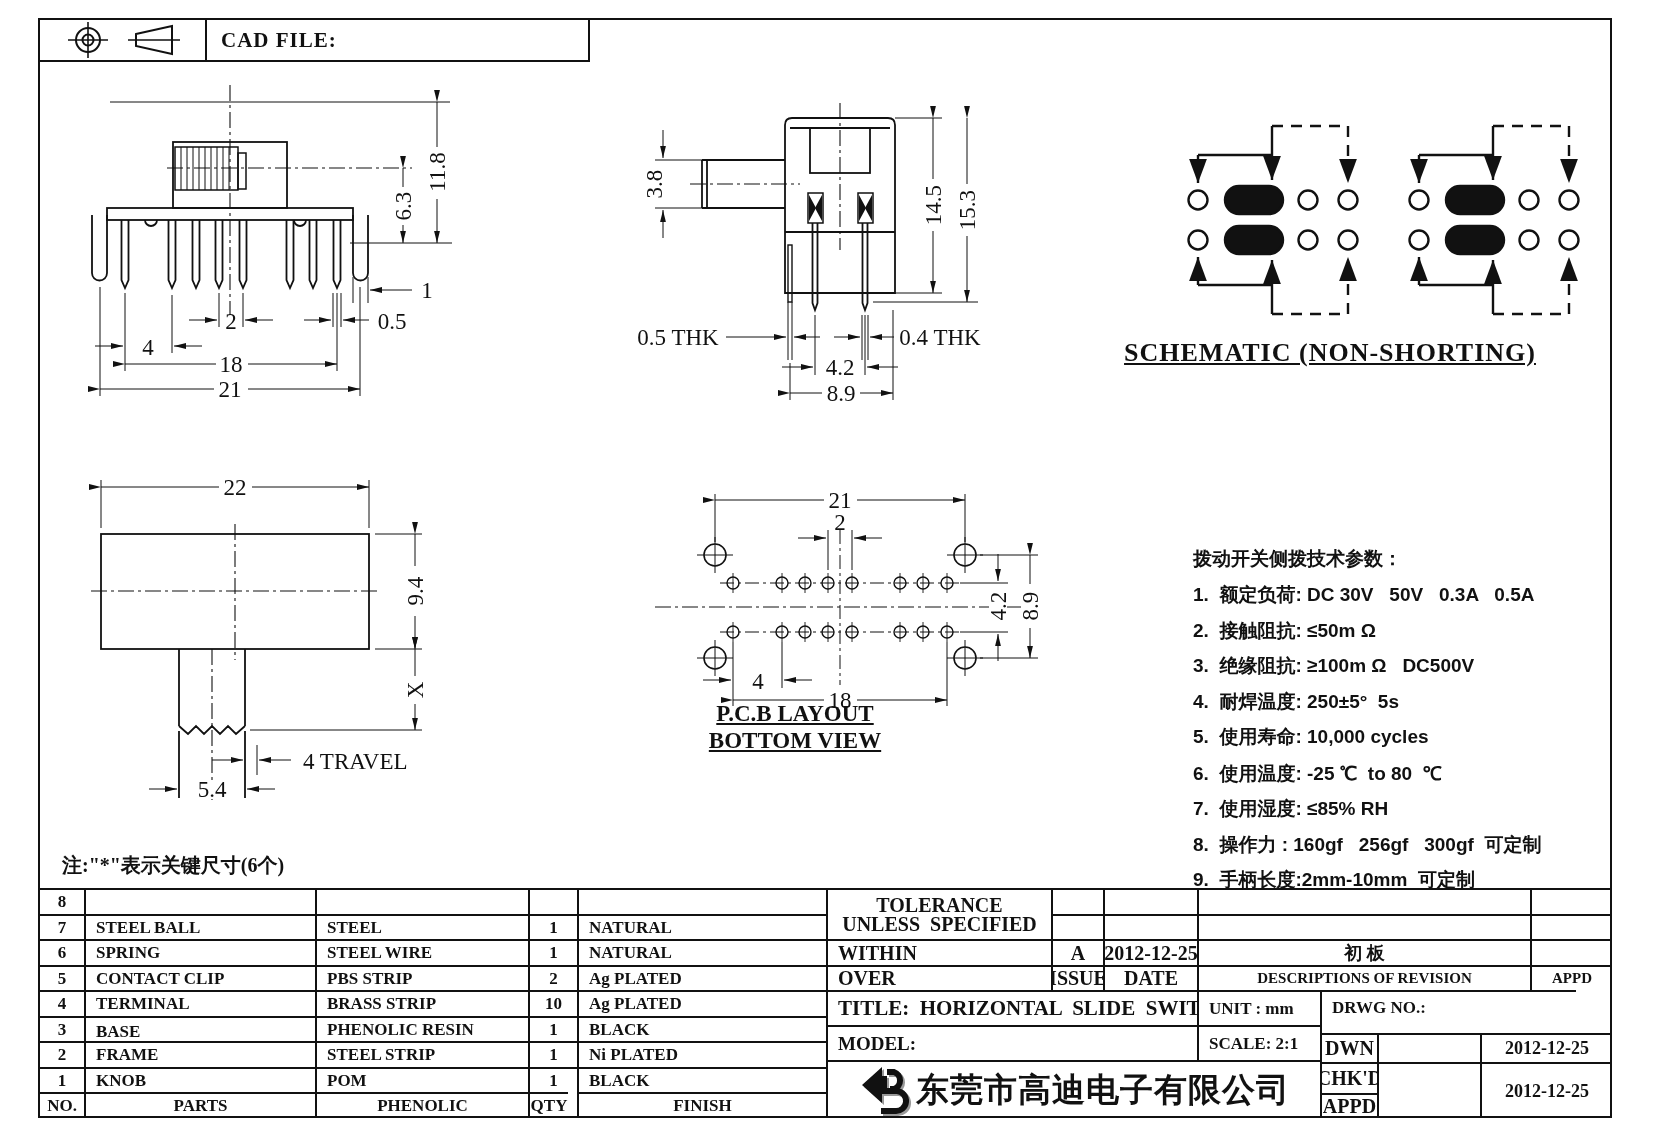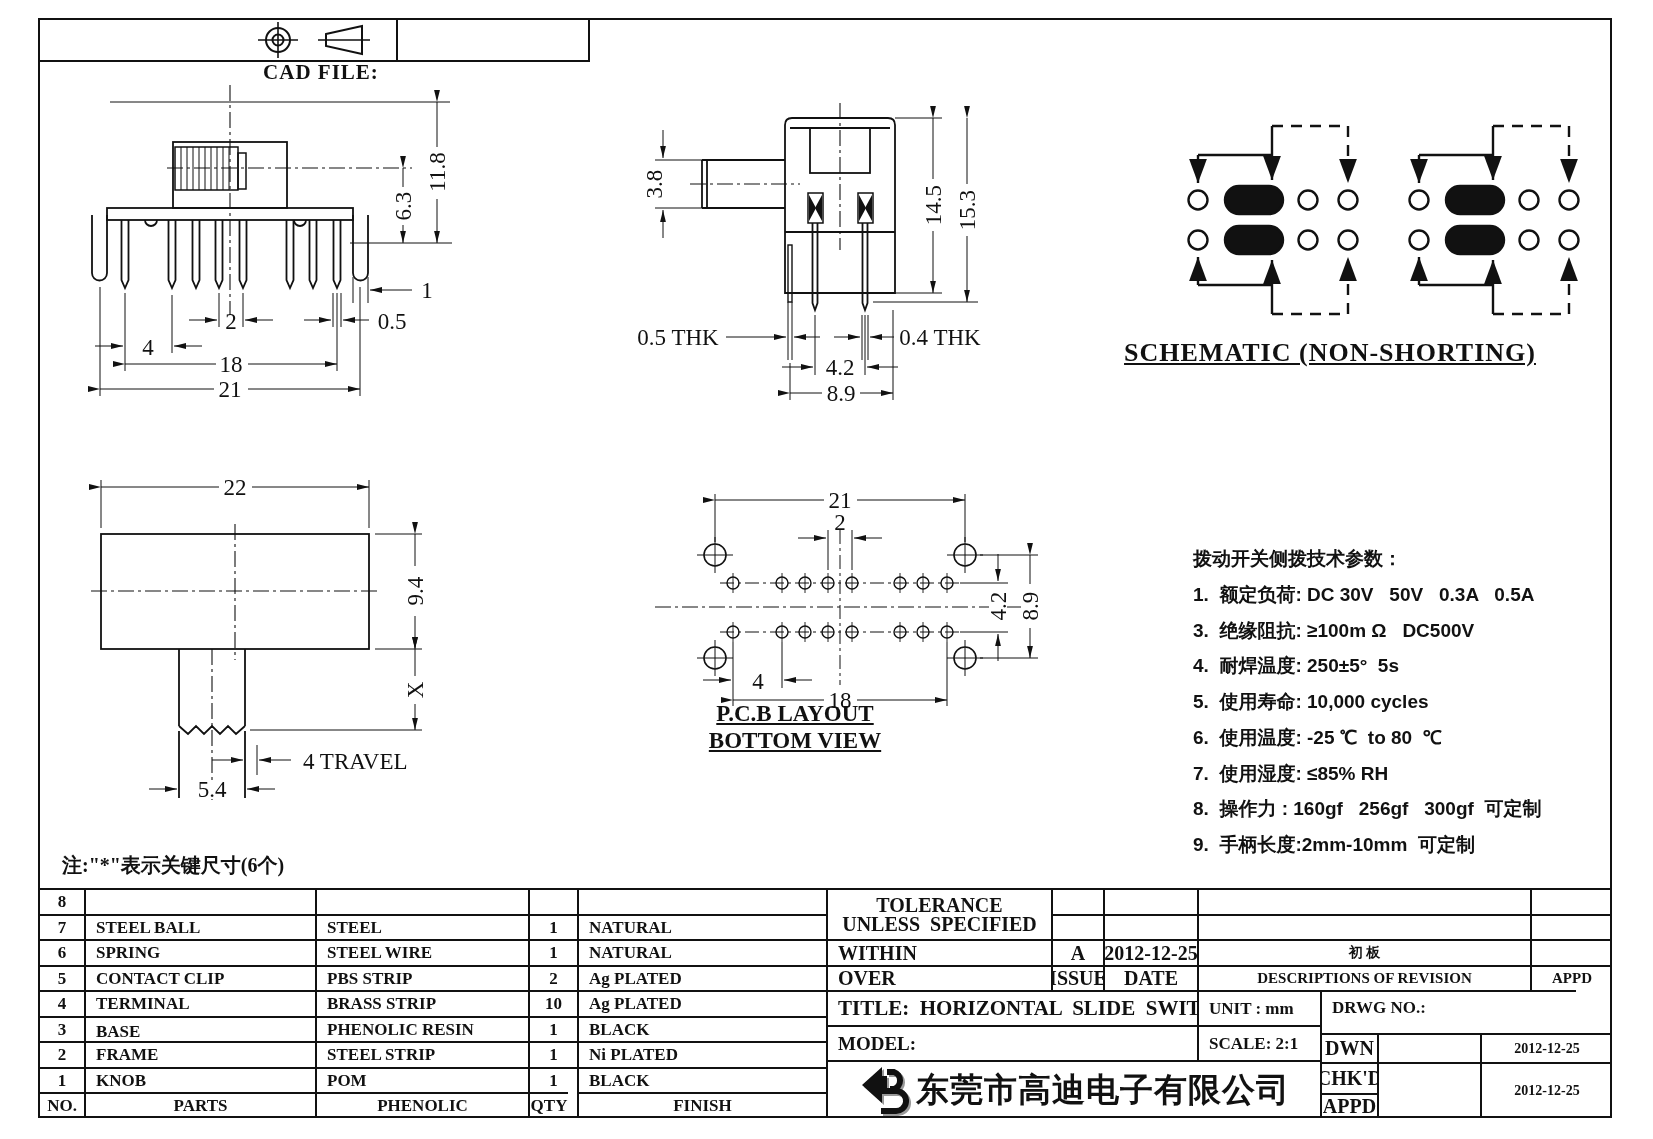--- a/index.html
+++ b/index.html
@@ -2,41 +2,41 @@
 <html><head>
 <meta charset="utf-8">
 <style>
   html,body{margin:0;padding:0;background:#fff;}
   #canvas{position:relative;width:1653px;height:1139px;background:#fff;color:#111;
           font-family:"Liberation Serif",serif;overflow:hidden;}
   #frame{position:absolute;left:38px;top:18px;width:1574px;height:1100px;
          border:2.5px solid #111;box-sizing:border-box;}
   #cadbox{position:absolute;left:38px;top:18px;width:552px;height:44px;
           border:2.5px solid #111;box-sizing:border-box;background:#fff;
-          display:flex;align-items:center;flex-direction:column;}
+          display:flex;align-items:center;}
   #cadbox .sym{width:167px;height:100%;border-right:2px solid #111;box-sizing:border-box;
           display:flex;align-items:center;justify-content:center;gap:18px;}
   #cadbox .lbl{padding-left:14px;font-weight:bold;font-size:21px;letter-spacing:1px;}
   svg{position:absolute;overflow:visible;}
   svg text{font-family:"Liberation Serif",serif;font-size:23px;fill:#111;font-weight:normal;}
   .schem-title{position:absolute;left:1095px;top:338px;width:470px;text-align:center;
      font-weight:bold;font-size:26px;text-decoration:underline;letter-spacing:1px;}
   .pcb-title{position:absolute;left:650px;top:700px;width:290px;text-align:center;
      font-weight:bold;font-size:23px;line-height:27px;}
   .pcb-title div{text-decoration:underline;}
   #params{position:absolute;left:1193px;top:546px;width:450px;
      font-family:"Liberation Sans",sans-serif;font-weight:600;font-size:19px;color:#111;}
   #params .t{margin-bottom:10px;white-space:pre;}
   #params .param-line{margin-bottom:9.5px;white-space:pre;}
   #note{position:absolute;left:62px;top:852px;font-size:20px;font-weight:bold;white-space:pre;}
   .cell{position:absolute;box-sizing:border-box;border-left:2px solid #111;border-top:2px solid #111;
         display:flex;align-items:center;font-weight:bold;color:#111;white-space:pre;overflow:hidden;}
   .cl{padding-left:10px;}
   .cc{justify-content:center;}
-  .f15{font-size:15px;} .f16{font-size:20px;} .f17{font-size:17px;} .f18{font-size:14px;}
+  .f15{font-size:15px;} .f16{font-size:20px;} .f17{font-size:17px;} .f18{font-size:18px;}
   .f19{font-size:19px;} .f21{font-size:21px;}
   .two-line{flex-direction:column;justify-content:center;align-items:center;line-height:19px;}
   #company-cell{gap:8px;}
   #company-name{font-family:"Liberation Sans",sans-serif;font-weight:bold;font-size:33px;letter-spacing:1px;}
   #logo{filter:drop-shadow(2.5px 2.5px 0 #999);position:static;}
 </style>
 </head>
 <body>
 
 <div id="canvas">
@@ -412,20 +412,21 @@
     </g>
   </svg>
   <div class="pcb-title">
     <div>P.C.B LAYOUT</div>
     <div>BOTTOM VIEW</div>
   </div>
 
   <div id="params">
     <div class="t">拨动开关侧拨技术参数：</div>
     <div class="param-line">1.  额定负荷: DC 30V   50V   0.3A   0.5A</div>
+    <div class="param-line">2.  接触阻抗: ≤50m Ω</div>
     <div class="param-line">3.  绝缘阻抗: ≥100m Ω   DC500V</div>
     <div class="param-line">4.  耐焊温度: 250±5°  5s</div>
     <div class="param-line">5.  使用寿命: 10,000 cycles</div>
     <div class="param-line">6.  使用温度: -25 ℃  to 80  ℃</div>
     <div class="param-line">7.  使用湿度: ≤85% RH</div>
     <div class="param-line">8.  操作力 : 160gf   256gf   300gf  可定制</div>
     <div class="param-line">9.  手柄长度:2mm-10mm  可定制</div>
   </div>
 
   <div id="note">注:"*"表示关键尺寸(6个)</div>

